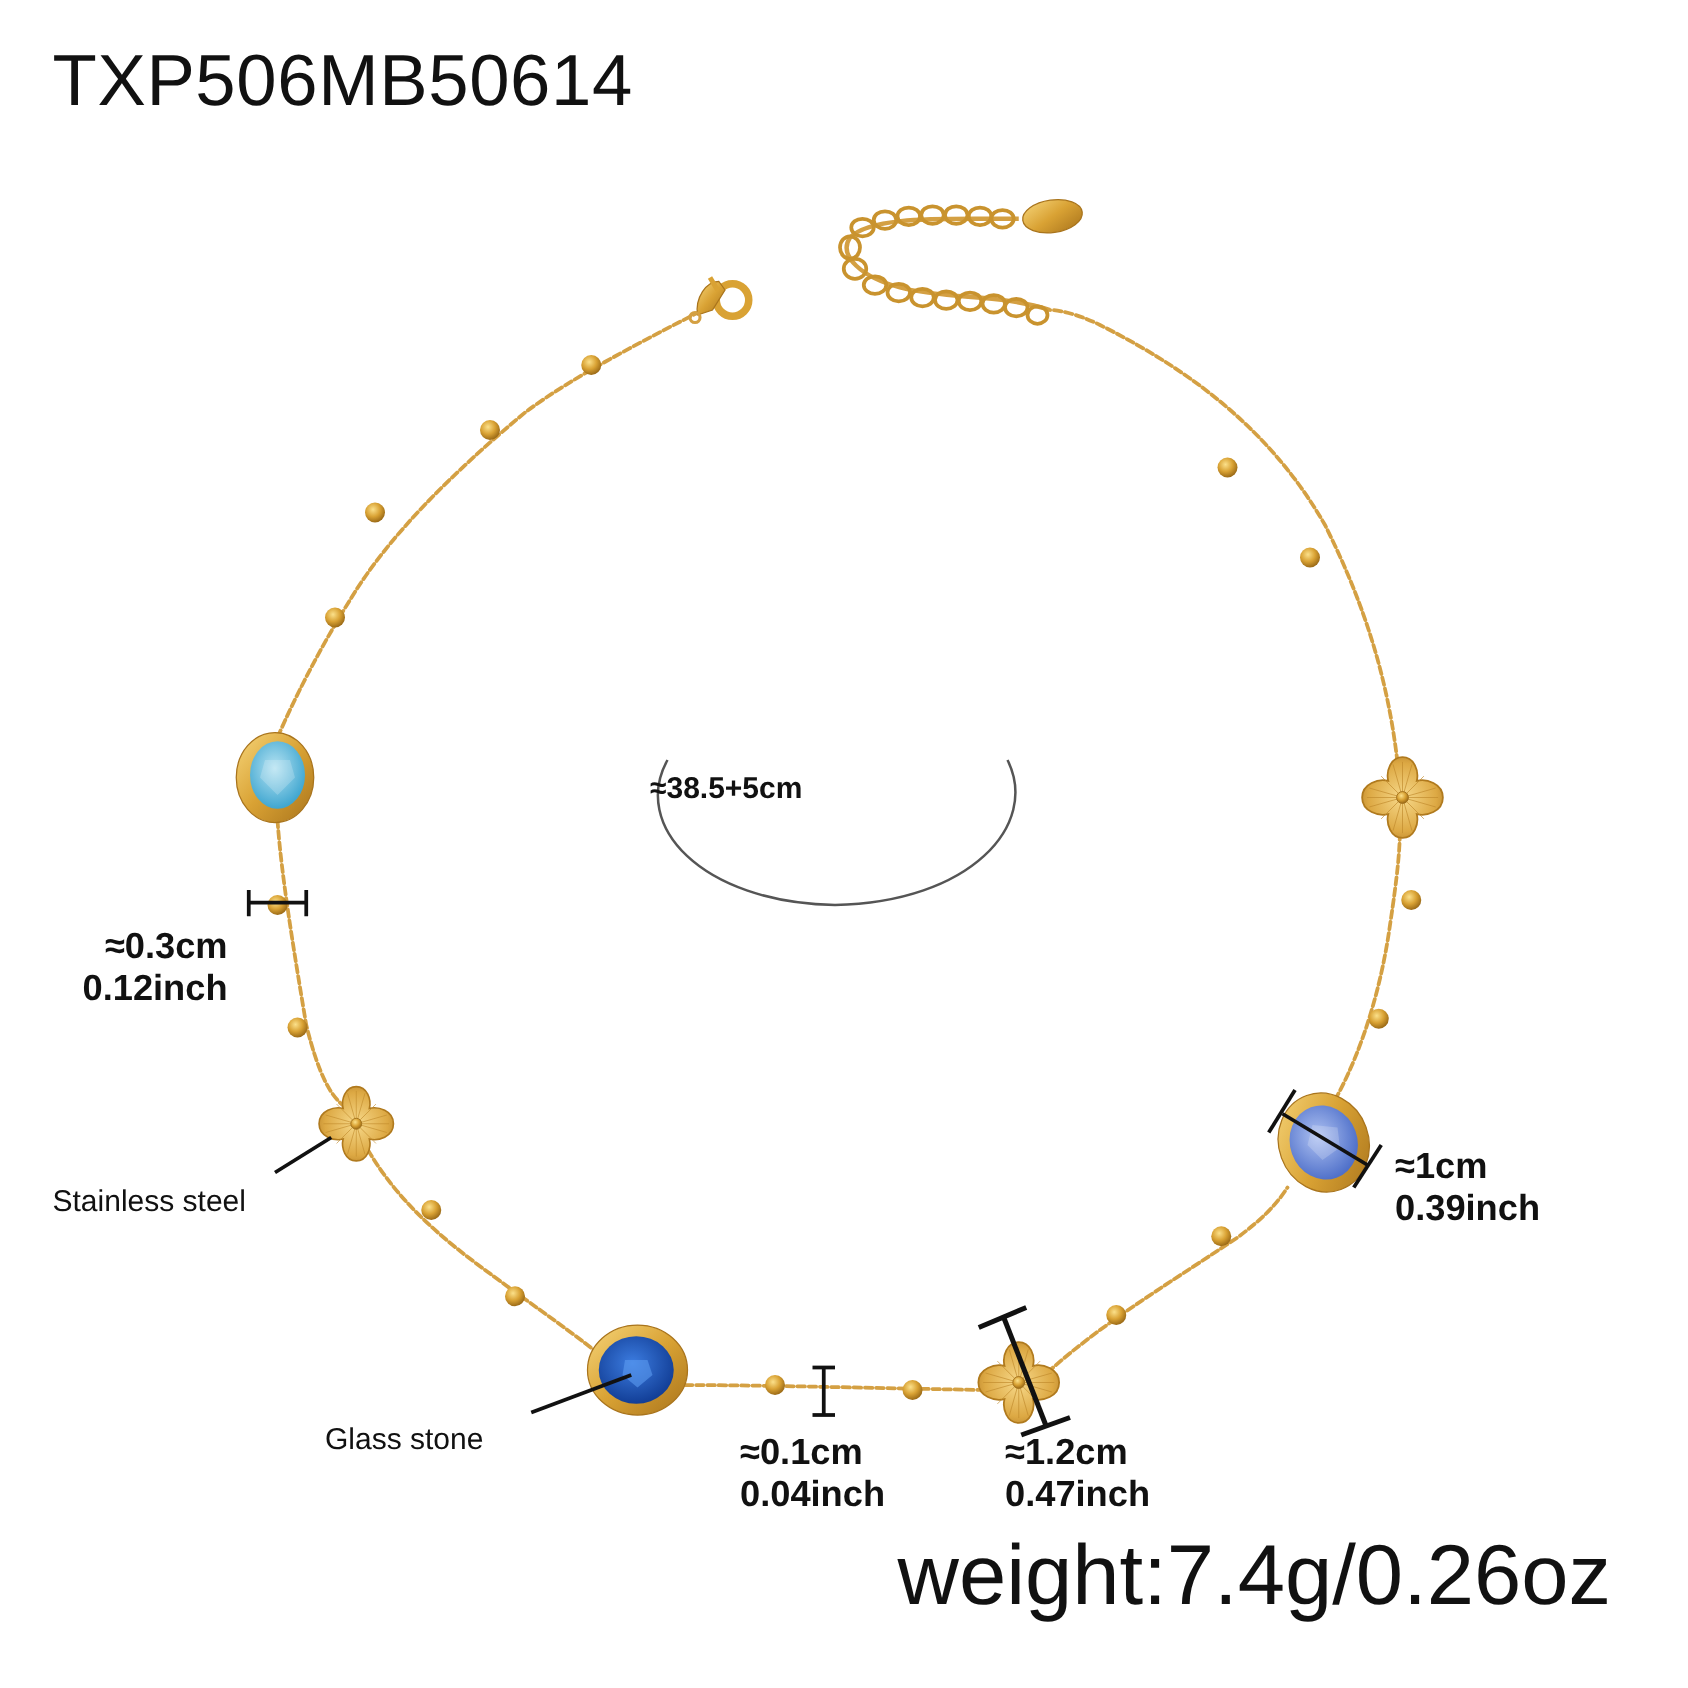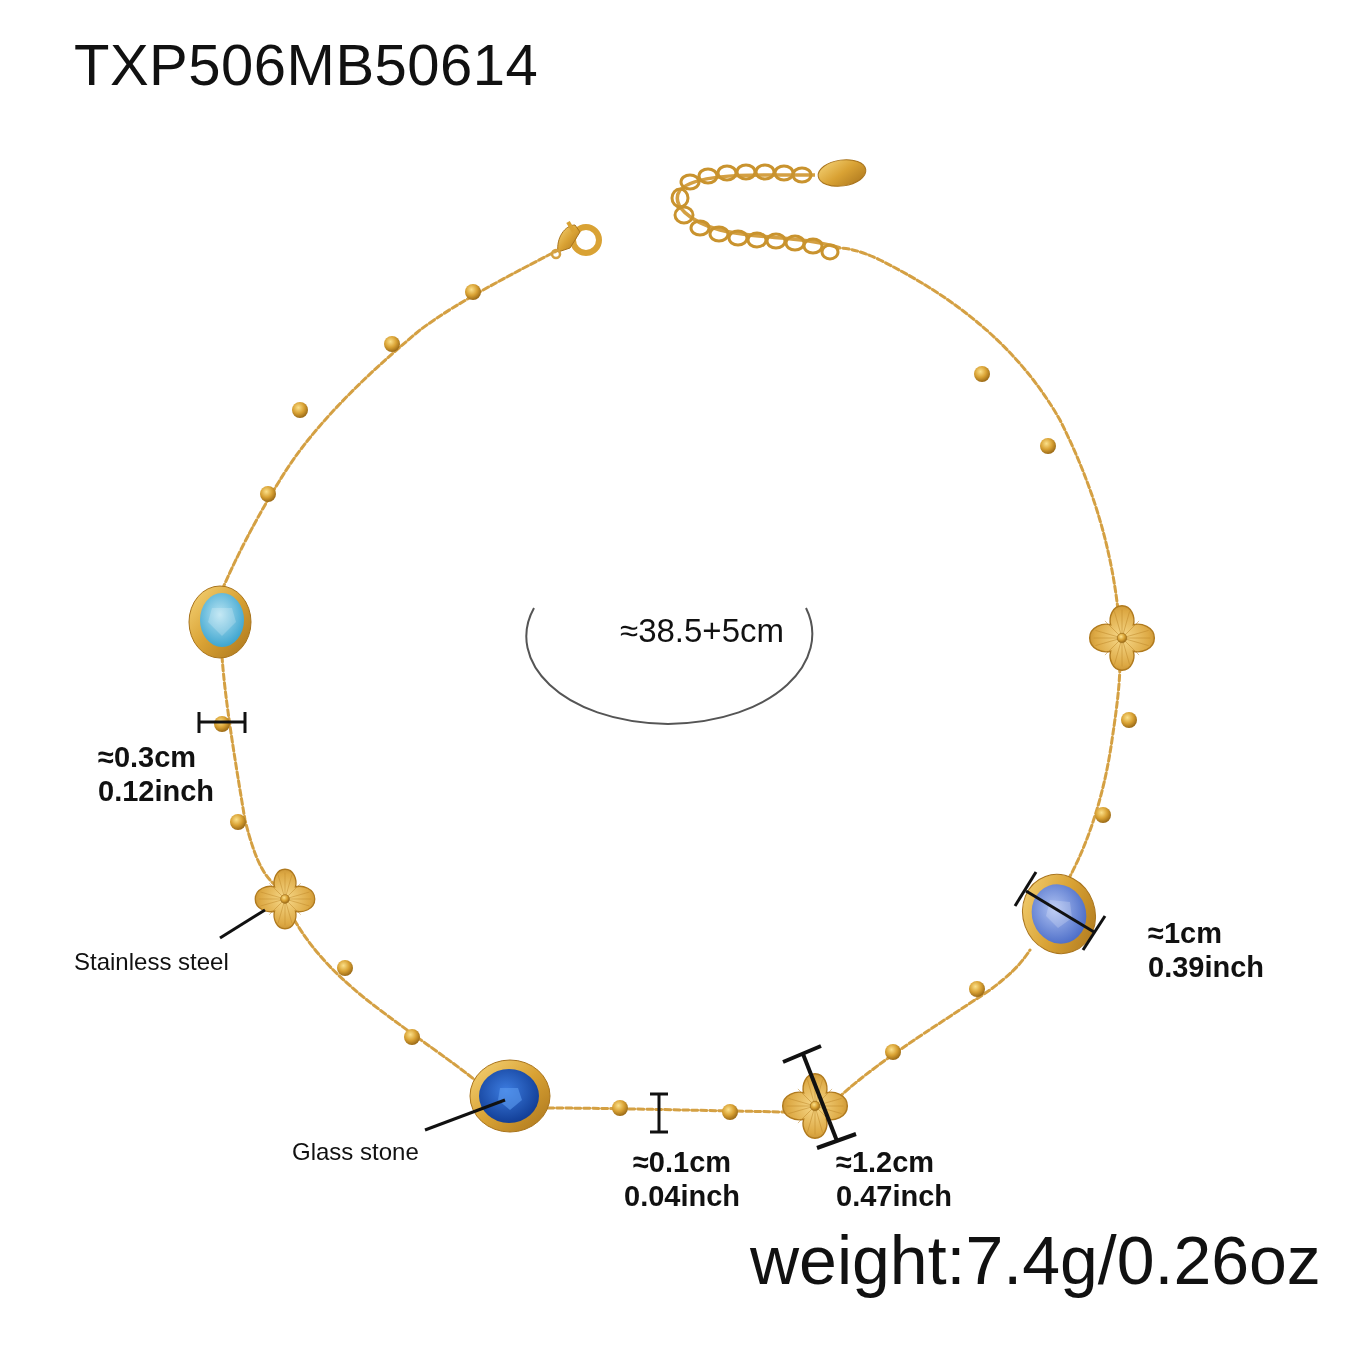--- a/index.html
+++ b/index.html
@@ -1,23 +1,23 @@
 <!DOCTYPE html>
 <html><head>
   <meta charset="utf-8">
   <style>
     html, body { margin: 0; padding: 0; background: #ffffff; }
     body { width: 1350px; height: 1350px; position: relative; overflow: hidden;
            font-family: "Liberation Sans", "DejaVu Sans", sans-serif; color: #111; }
-    .abs { position: absolute; margin-left: 32px; }
+    .abs { position: absolute; }
     .sku { left: 42px; top: 36px; font-size: 58px; font-weight: 400; letter-spacing: 0.5px; line-height: 1; }
     .label { font-size: 24px; line-height: 1; white-space: nowrap; }
     .dim { font-size: 29px; line-height: 34px; font-weight: 700; white-space: nowrap; }
     .dim span { display: block; }
-    .center-dim { left: 520px; top: 612px; width: 300px; text-align: center; font-size: 33px; line-height: 37px; font-weight: 400; }
+    .center-dim { left: 520px; top: 612px; width: 300px; text-align: left; font-size: 24px; line-height: 37px; font-weight: 700; }
     .weight { left: 718px; top: 1226px; font-size: 68px; line-height: 1; }
     svg { position: absolute; left: 0; top: 0; }
   </style>
 </head>
 <body>
 
 <svg width="1350" height="1350" viewBox="0 0 1350 1350">
   <defs>
     <radialGradient id="bead" cx="40%" cy="35%" r="65%">
       <stop offset="0%" stop-color="#FBE08A"></stop>
@@ -184,31 +184,31 @@
   <line x1="220" y1="938" x2="265" y2="910" stroke="#111" stroke-width="3"></line>
   <line x1="425" y1="1130" x2="505" y2="1100" stroke="#111" stroke-width="3"></line>
 </svg>
 
 <div class="abs sku">TXP506MB50614</div>
 
 <div class="abs center-dim">
   <div>≈38.5+5cm</div>
 </div>
 
-<div class="abs dim" style="left:66px; top:740px;">
+<div class="abs dim" style="left:66px; top:740px;text-align:right;">
   <span>≈0.3cm</span>
   <span>0.12inch</span>
 </div>
 
 <div class="abs dim" style="left:1116px; top:916px;">
   <span>≈1cm</span>
   <span>0.39inch</span>
 </div>
 
-<div class="abs dim" style="left:592px; top:1145px;text-align:center;">
+<div class="abs dim" style="left:592px; top:1145px;">
   <span>≈0.1cm</span>
   <span>0.04inch</span>
 </div>
 
 <div class="abs dim" style="left:804px; top:1145px;">
   <span>≈1.2cm</span>
   <span>0.47inch</span>
 </div>
 
 <div class="abs label" style="left:42px; top:950px;">Stainless steel</div>

